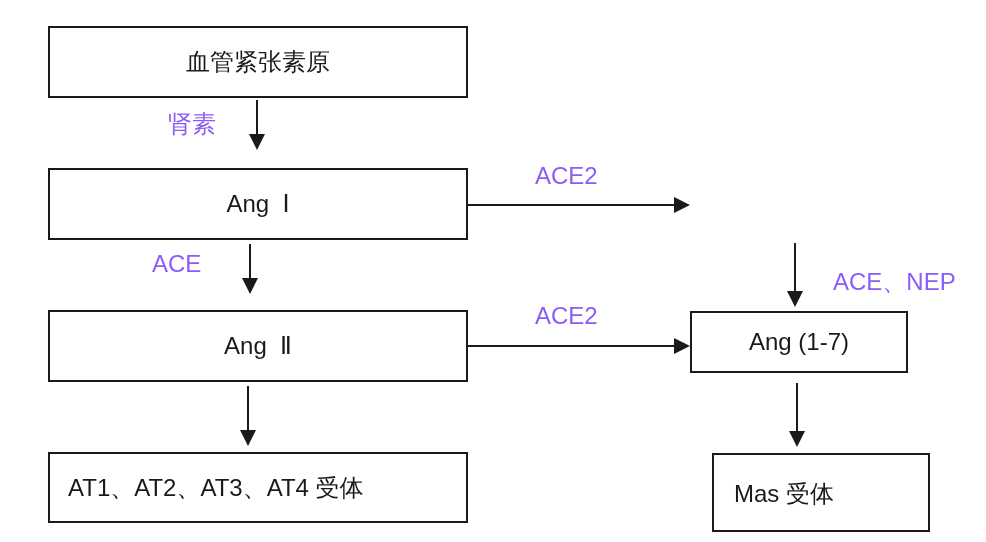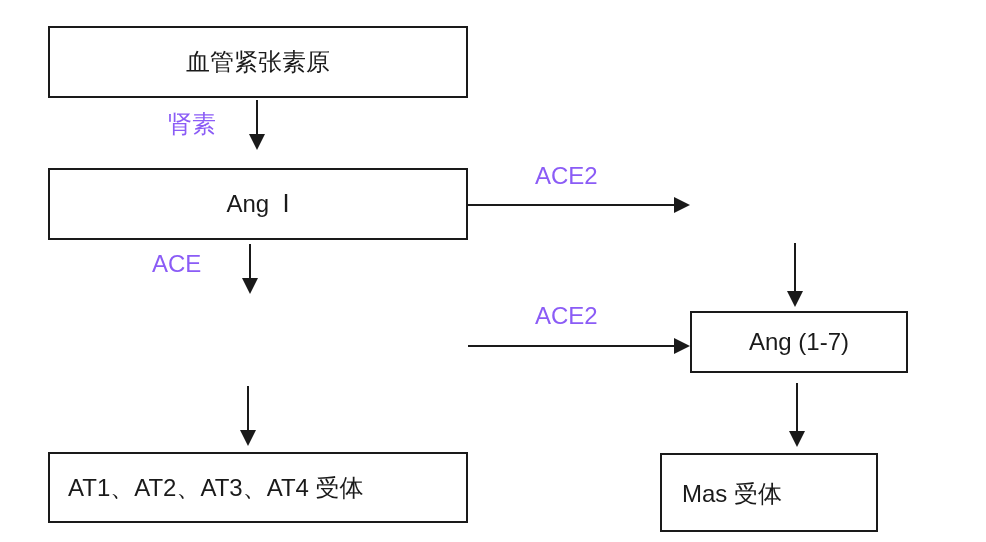--- a/index.html
+++ b/index.html
@@ -82,31 +82,34 @@
 <div id="canvas">
 
   <div class="node" style="left:48px; top:26px; width:420px; height:72px;">
     <span>血管紧张素原</span>
   </div>
 
   <div class="node" style="left:48px; top:168px; width:420px; height:72px;">
     <span>Ang  Ⅰ</span>
   </div>
 
+  <div class="node" style="left:48px; top:310px; width:420px; height:72px;">
+    <span>Ang  Ⅱ</span>
+  </div>
 
   <div class="node left-align" style="left:48px; top:452px; width:420px; height:71px; padding-left:18px;">
     <span>AT1、AT2、AT3、AT4 受体</span>
   </div>
 
 
   <div class="node" style="left:690px; top:311px; width:218px; height:62px;">
     <span>Ang (1-7)</span>
   </div>
 
-  <div class="node left-align" style="left:660px; top:453px; width:218px; height:79px; padding-left:20px; padding-top:3px; box-sizing:border-box;">
+  <div class="node left-align" style="left:712px; top:453px; width:218px; height:79px; padding-left:20px; padding-top:3px; box-sizing:border-box;">
     <span>Mas 受体</span>
   </div>
 
   <div class="varrow" style="left:249px; top:100px; height:50px;">
     <div class="stem"></div>
     <div class="head"></div>
   </div>
 
   <div class="varrow" style="left:242px; top:244px; height:50px;">
     <div class="stem"></div>
@@ -139,14 +142,15 @@
   </div>
 
   <div class="edge-label" style="left:168px; top:112px;">肾素</div>
 
   <div class="edge-label" style="left:152px; top:252px;">ACE</div>
 
   <div class="edge-label" style="left:535px; top:164px;">ACE2</div>
 
   <div class="edge-label" style="left:535px; top:304px;">ACE2</div>
 
+  <div class="edge-label" style="left:833px; top:270px;">ACE、NEP</div>
 
 </div>
 
 </body></html>

